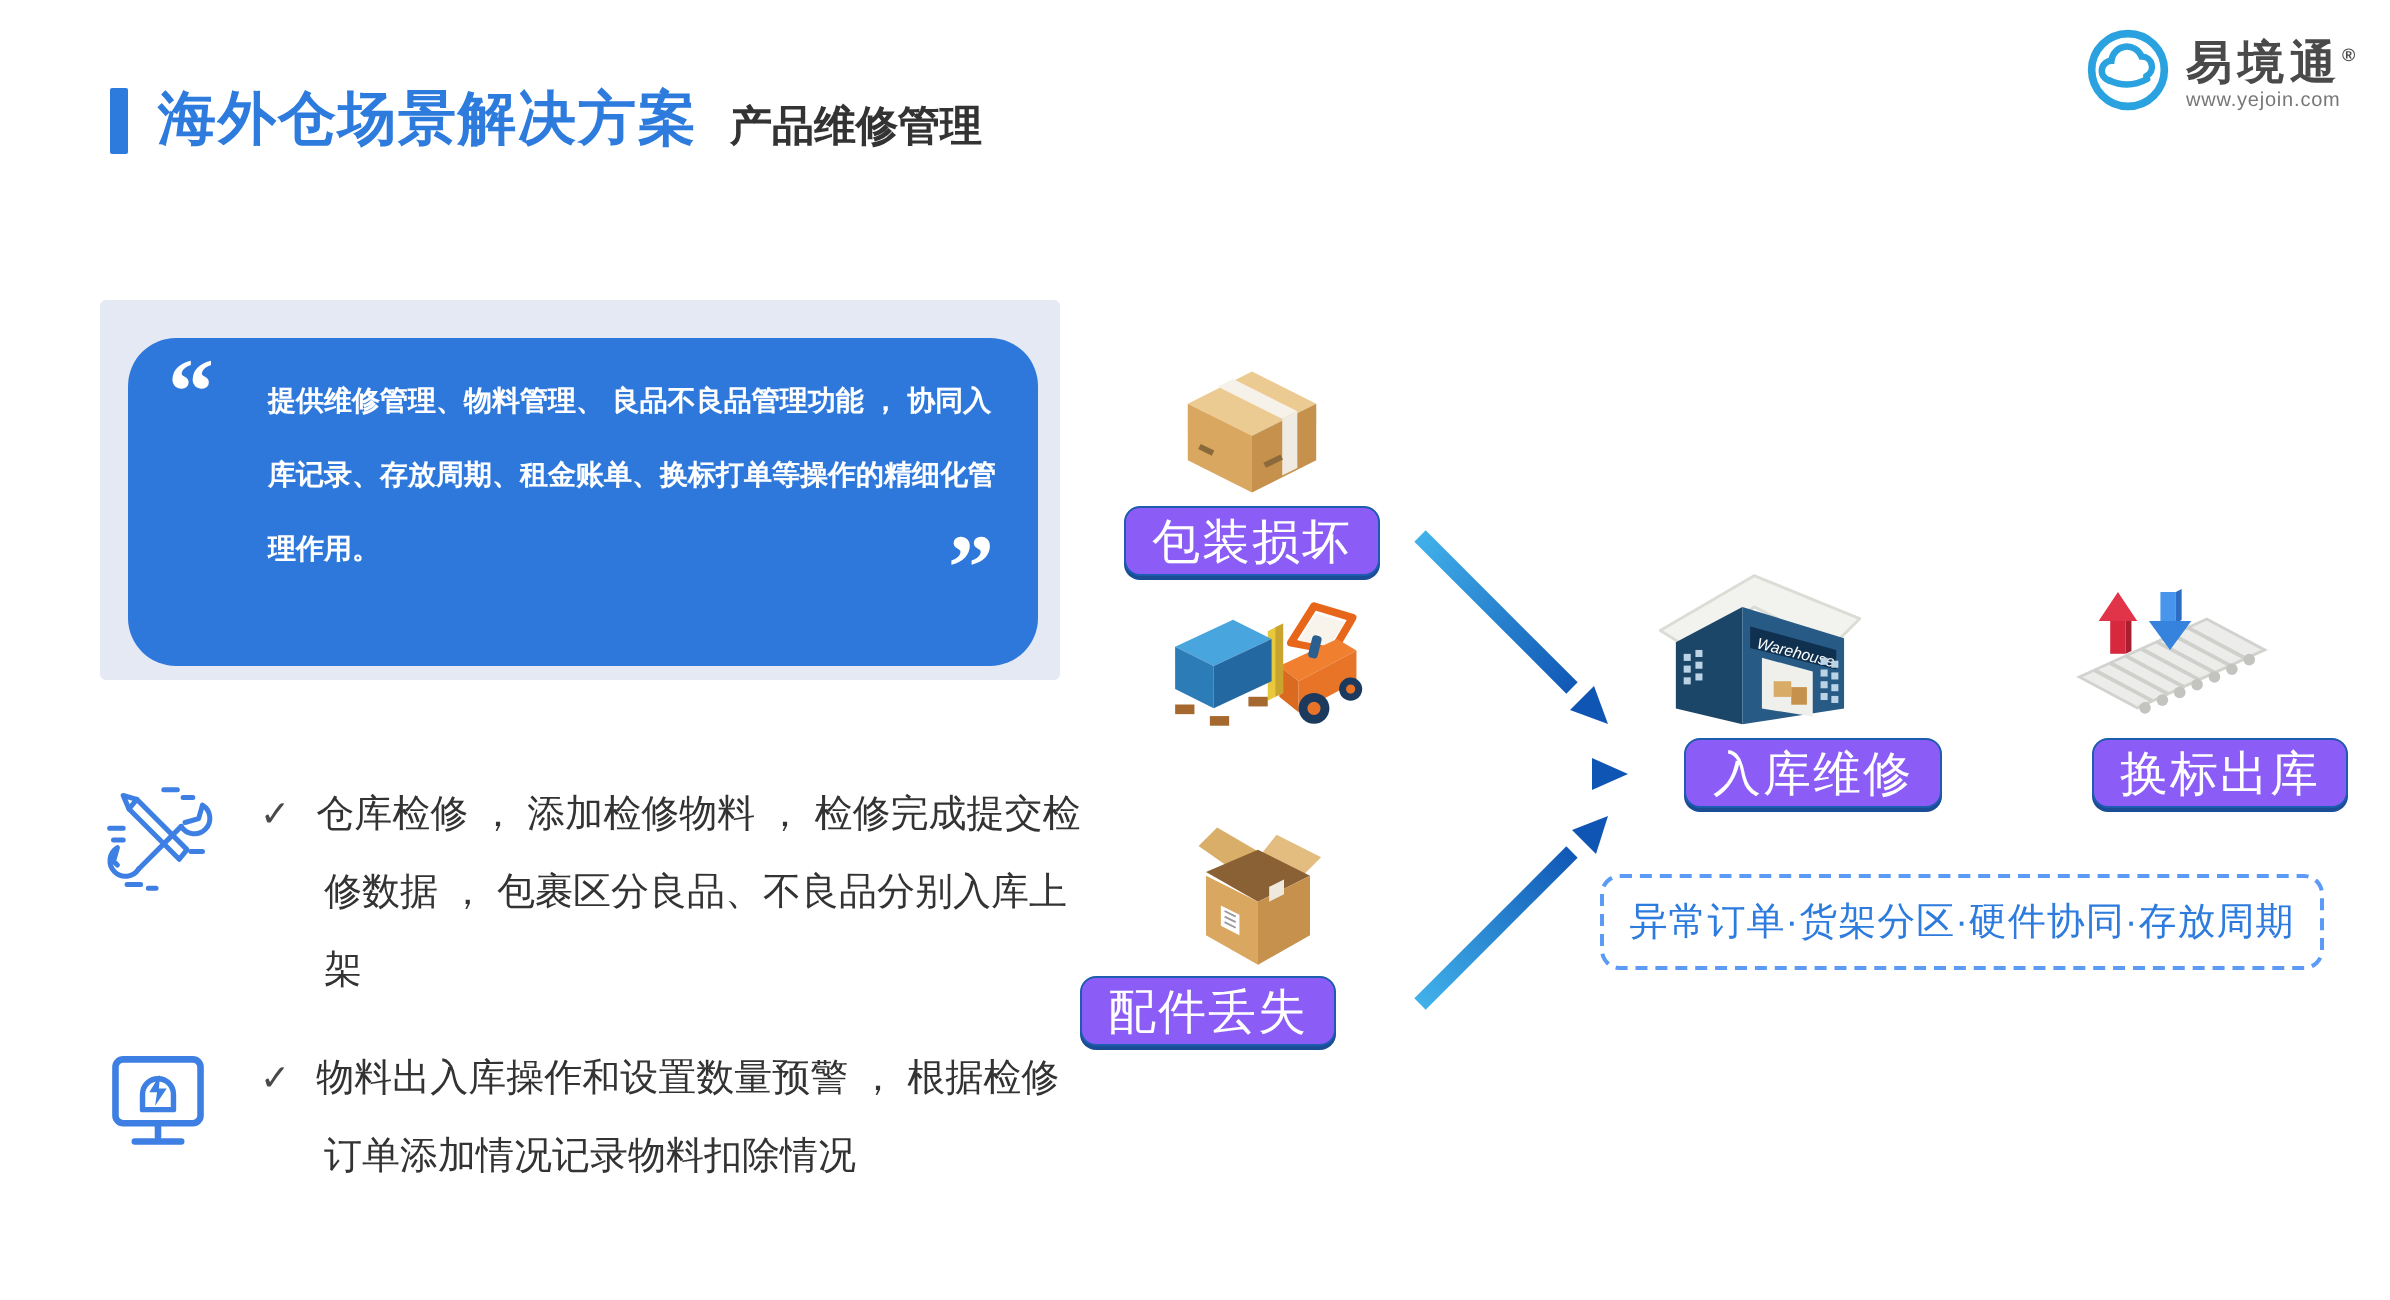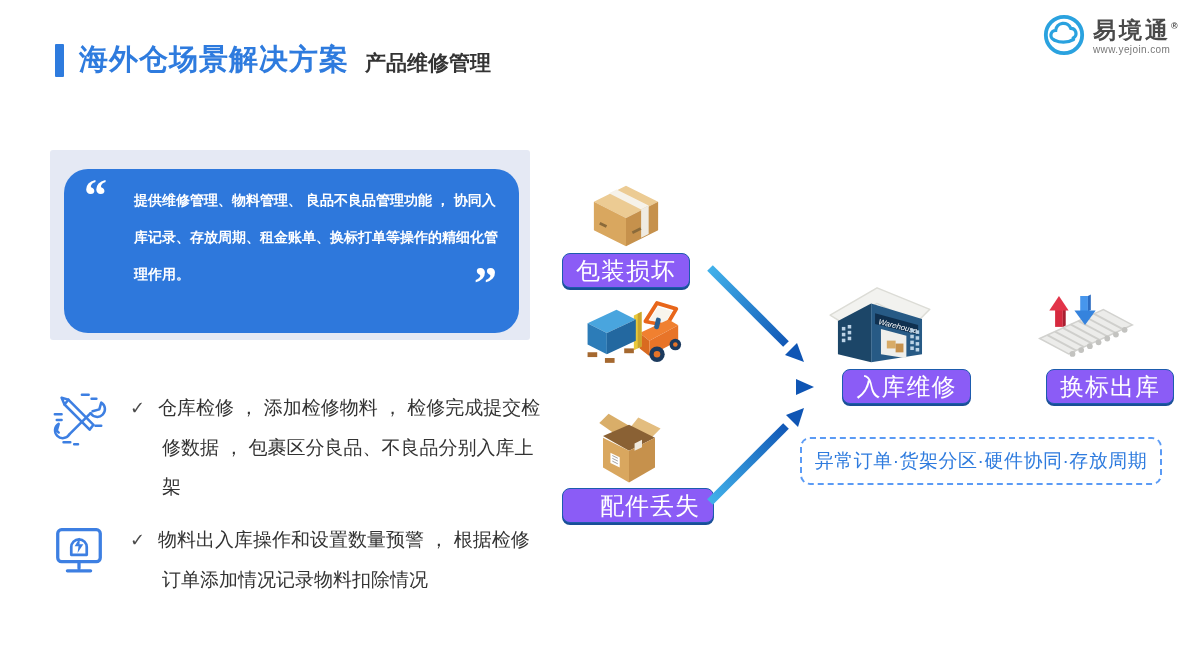--- a/index.html
+++ b/index.html
@@ -142,21 +142,21 @@
       <polygon points="52,8 76,20 64,32 44,18" fill="#e3bd7f"></polygon>
       <polygon points="20,4 44,18 30,28 10,14" fill="#d9ae69"></polygon>
       <polygon points="14,28 42,16 70,30 42,44" fill="#8a6134"></polygon>
       <polygon points="14,30 42,44 42,78 14,62" fill="#d9a75f"></polygon>
       <polygon points="42,44 70,30 70,62 42,78" fill="#c6914c"></polygon>
       <polygon points="22,46 32,51 32,62 22,57" fill="#ffffff"></polygon>
       <path d="M24 49 l6 3 M24 52 l6 3 M24 55 l6 3" stroke="#9a9a9a" stroke-width="1"></path>
       <polygon points="48,36 56,32 56,40 48,44" fill="#efe9dd"></polygon>
     </svg>
   </div>
-  <div class="abs flow-label" style="left:562px;top:488px;width:126px;height:33px;padding-left:24px;">配件丢失</div>
+  <div class="abs flow-label" style="left:540px;top:488px;width:126px;height:33px;">配件丢失</div>
 
   <div class="abs" style="left:702px;top:260px;">
     <svg width="112" height="112" viewBox="0 0 112 112">
       <defs>
           <linearGradient id="ag1" x1="0" y1="0" x2="1" y2="1">
         <stop offset="0" stop-color="#41b1ea"></stop>
             <stop offset="1" stop-color="#1158b6"></stop>
           </linearGradient>
         </defs>
       <line x1="8" y1="8" x2="84" y2="84" stroke="url(#ag1)" stroke-width="8"></line>

